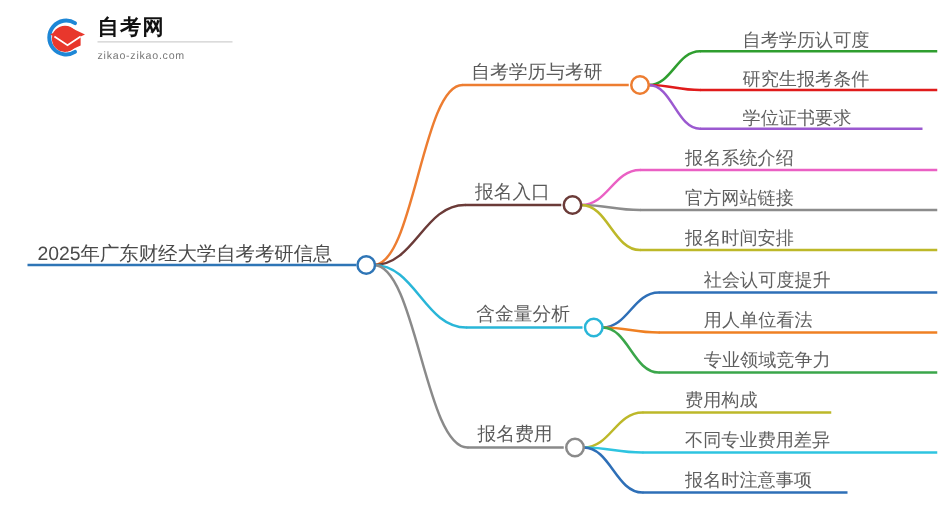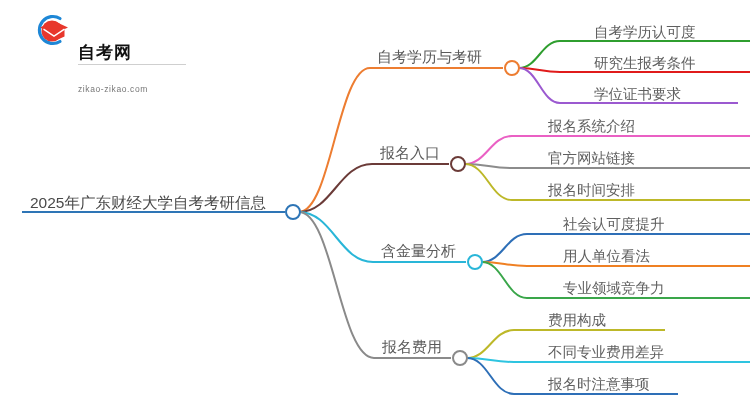--- a/index.html
+++ b/index.html
@@ -37,36 +37,35 @@
     width: 112px;
   }
   #logo-title {
     font-family: "Liberation Sans", "DejaVu Sans", sans-serif;
     font-size: 17px;
     font-weight: bold;
     color: #111111;
     letter-spacing: 1px;
     line-height: 21px;
     white-space: nowrap;
-    margin-top: 31px;
   }
   #logo-rule {
     width: 108px;
     height: 1px;
     background: #cfcfcf;
     margin-top: 1px;
   }
   #logo-domain {
     font-family: "Liberation Sans", "DejaVu Sans", sans-serif;
     font-size: 8.5px;
     color: #777777;
     letter-spacing: 0.6px;
     line-height: 13px;
     white-space: nowrap;
-    margin-top: 18px;
+    margin-top: 4px;
   }
 
   
   #mindmap {
     position: absolute;
     left: 0;
     top: 0;
     width: 750px;
     height: 410px;
   }

